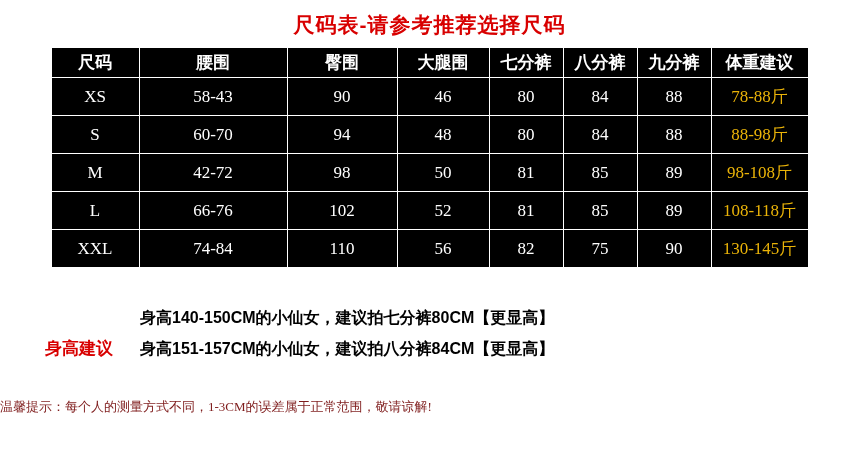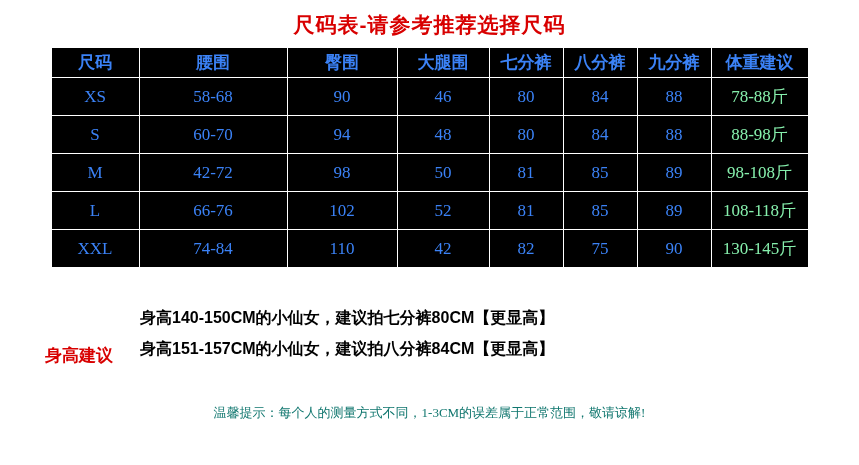--- a/index.html
+++ b/index.html
@@ -33,73 +33,72 @@
     border-collapse: collapse;
     margin: 0 auto;
     width: 757px;
     table-layout: fixed;
     background: #000000;
   }
   table.size-table th,
   table.size-table td {
     border: 1px solid #ffffff;
     text-align: center;
-    color: #3b82f6;
+    color: #ffffff;
     font-size: 17px;
     height: 37px;
     padding: 0;
     font-family: "Liberation Serif", "DejaVu Serif", serif;
   }
   table.size-table th {
     font-weight: bold;
     font-size: 17px;
     height: 29px;
     font-family: "Liberation Sans", "DejaVu Sans", sans-serif;
   }
   table.size-table td.weight {
-    color: #86efac;
+    color: #eab308;
   }
   .col-size    { width: 88px; }
   .col-waist   { width: 148px; }
   .col-hip     { width: 110px; }
   .col-thigh   { width: 92px; }
   .col-p7      { width: 74px; }
   .col-p8      { width: 74px; }
   .col-p9      { width: 74px; }
   .col-weight  { width: 97px; }
 
   .advice-block {
     position: relative;
     margin-top: 34px;
     height: 92px;
   }
   .advice-label {
     position: absolute;
     left: 45px;
-    top: 42px;
+    top: 35px;
     color: #d80000;
     font-weight: bold;
     font-size: 17px;
     font-family: "Liberation Sans", "DejaVu Sans", sans-serif;
   }
   .advice-lines {
     margin-left: 140px;
   }
   .advice-line {
     font-size: 16px;
     font-weight: bold;
     line-height: 31px;
     color: #000000;
     font-family: "Liberation Sans", "DejaVu Sans", sans-serif;
   }
   .note {
-    text-align: center;
     font-size: 13px;
-    color: #0f766e;
-    margin-top: 10px;
+    color: #7f1d1d;
+    margin-top: 4px;
     font-family: "Liberation Serif", "DejaVu Serif", serif;
   }
 </style>
 </head>
 <body>
 
 <div class="page">
 
   <div class="title">尺码表-请参考推荐选择尺码</div>
 
@@ -122,21 +121,21 @@
         <th>大腿围</th>
         <th>七分裤</th>
         <th>八分裤</th>
         <th>九分裤</th>
         <th>体重建议</th>
       </tr>
     </thead>
     <tbody>
       <tr>
         <td>XS</td>
-        <td>58-68</td>
+        <td>58-43</td>
         <td>90</td>
         <td>46</td>
         <td>80</td>
         <td>84</td>
         <td>88</td>
         <td class="weight">78-88斤</td>
       </tr>
       <tr>
         <td>S</td>
         <td>60-70</td>
@@ -164,21 +163,21 @@
         <td>52</td>
         <td>81</td>
         <td>85</td>
         <td>89</td>
         <td class="weight">108-118斤</td>
       </tr>
       <tr>
         <td>XXL</td>
         <td>74-84</td>
         <td>110</td>
-        <td>42</td>
+        <td>56</td>
         <td>82</td>
         <td>75</td>
         <td>90</td>
         <td class="weight">130-145斤</td>
       </tr>
     </tbody>
   </table>
 
   <div class="advice-block">
     <div class="advice-label">身高建议</div>

